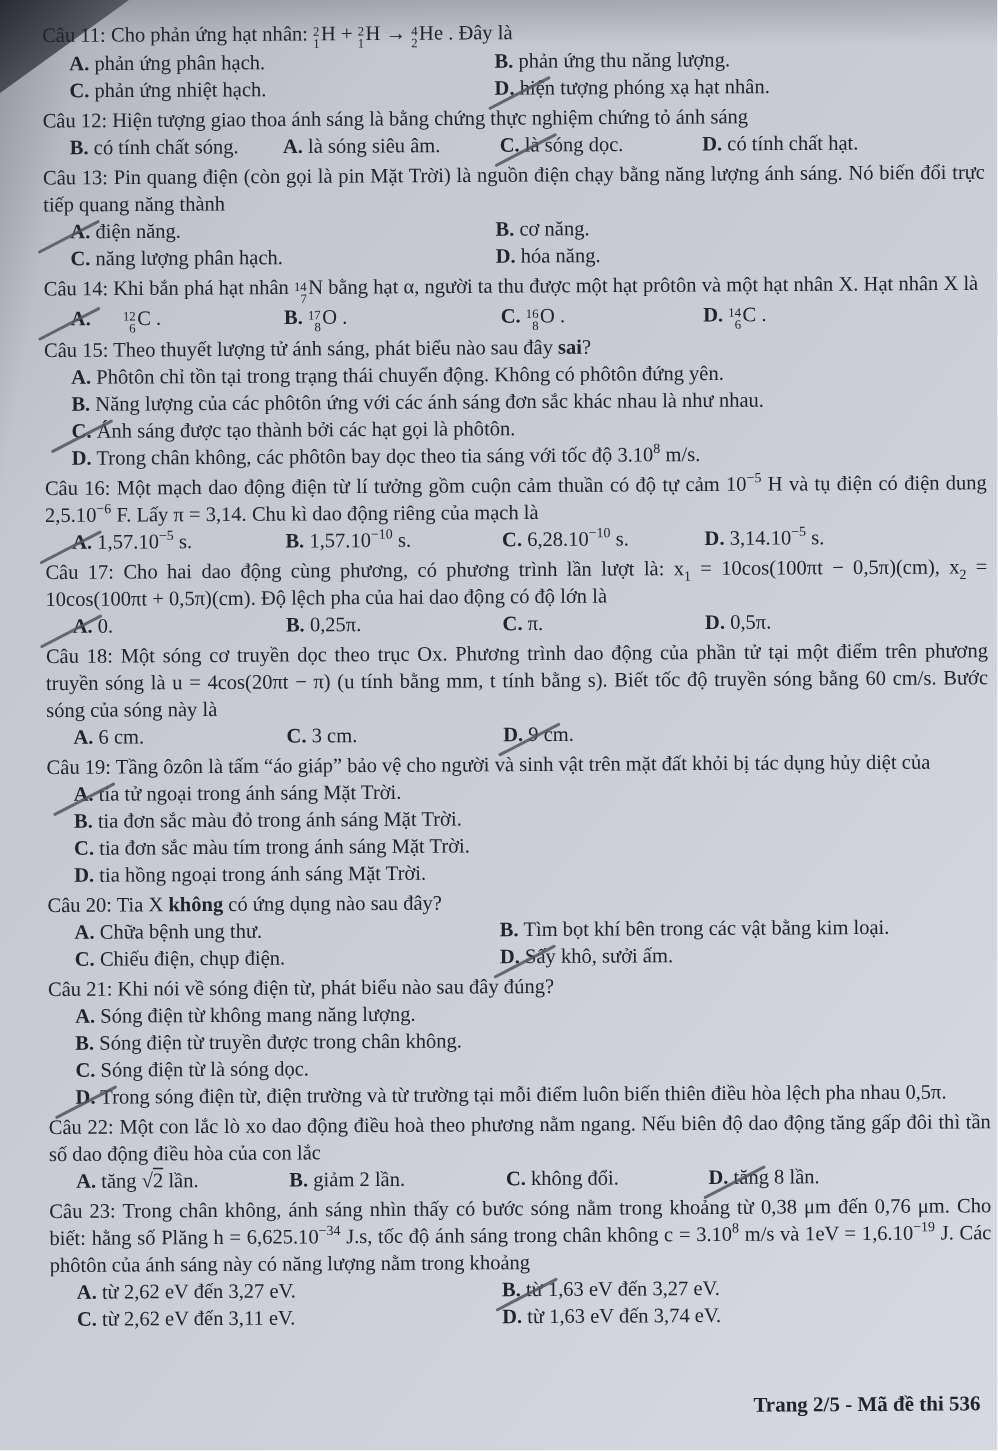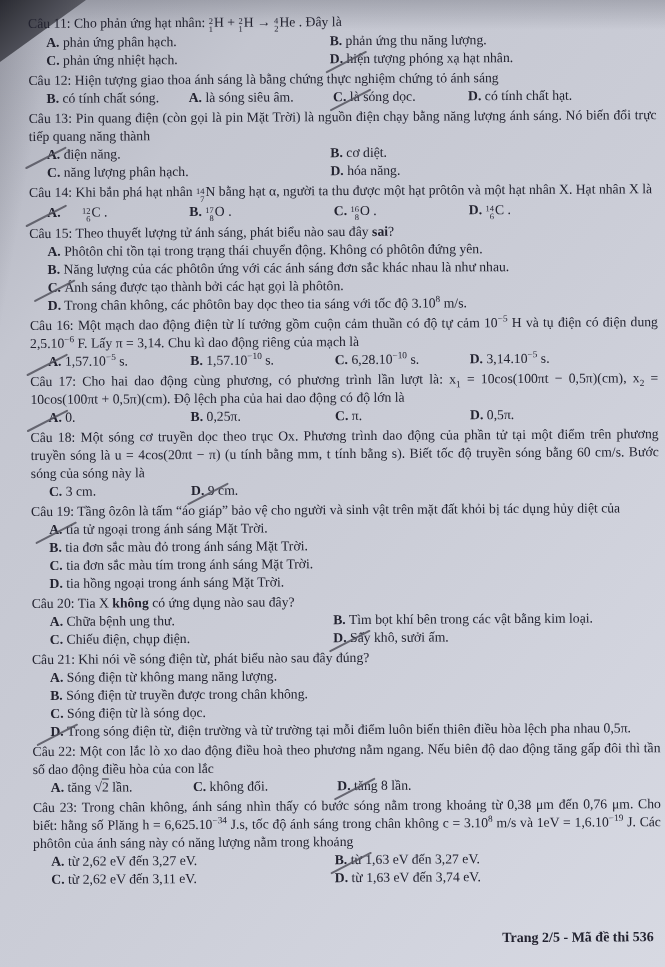--- a/index.html
+++ b/index.html
@@ -80,21 +80,21 @@
           <div class="opt"><span class="olabel">B.</span> <span>có tính chất sóng.</span></div>
           <div class="opt"><span class="olabel">A.</span> <span>là sóng siêu âm.</span></div>
           <div class="opt marked"><span class="pencil"></span><span class="olabel">C.</span> <span>là sóng dọc.</span></div>
           <div class="opt"><span class="olabel">D.</span> <span>có tính chất hạt.</span></div>
         </div>
       </div>
       <div class="question">
         <p class="stem"><span class="qnum">Câu 13:</span> <span>Pin quang điện (còn gọi là pin Mặt Trời) là nguồn điện chạy bằng năng lượng ánh sáng. Nó biến đổi trực tiếp quang năng thành</span></p>
         <div class="opts layout-grid2">
           <div class="opt marked"><span class="pencil"></span><span class="olabel">A.</span> <span>điện năng.</span></div>
-          <div class="opt"><span class="olabel">B.</span> <span>cơ diệt.</span></div>
+          <div class="opt"><span class="olabel">B.</span> <span>cơ năng.</span></div>
           <div class="opt"><span class="olabel">C.</span> <span>năng lượng phân hạch.</span></div>
           <div class="opt"><span class="olabel">D.</span> <span>hóa năng.</span></div>
         </div>
       </div>
       <div class="question">
         <p class="stem"><span class="qnum">Câu 14:</span> <span>Khi bắn phá hạt nhân </span><span class="nuc"><span class="nuc-a">14</span><span class="nuc-z">7</span></span><span class="nuc-s">N</span><span> bằng hạt α, người ta thu được một hạt prôtôn và một hạt nhân X. Hạt nhân X là</span></p>
         <div class="opts layout-row4">
           <div class="opt marked"><span class="pencil"></span><span class="olabel">A.</span> <span class="nuc"><span class="nuc-a">12</span><span class="nuc-z">6</span></span><span class="nuc-s">C</span><span> .</span></div>
           <div class="opt"><span class="olabel">B.</span> <span class="nuc"><span class="nuc-a">17</span><span class="nuc-z">8</span></span><span class="nuc-s">O</span><span> .</span></div>
           <div class="opt"><span class="olabel">C.</span> <span class="nuc"><span class="nuc-a">16</span><span class="nuc-z">8</span></span><span class="nuc-s">O</span><span> .</span></div>
@@ -124,20 +124,21 @@
         <div class="opts layout-row4">
           <div class="opt marked"><span class="pencil"></span><span class="olabel">A.</span> <span>0.</span></div>
           <div class="opt"><span class="olabel">B.</span> <span>0,25π.</span></div>
           <div class="opt"><span class="olabel">C.</span> <span>π.</span></div>
           <div class="opt"><span class="olabel">D.</span> <span>0,5π.</span></div>
         </div>
       </div>
       <div class="question">
         <p class="stem"><span class="qnum">Câu 18:</span> <span>Một sóng cơ truyền dọc theo trục Ox. Phương trình dao động của phần tử tại một điểm trên phương truyền sóng là u = 4cos(20πt − π) (u tính bằng mm, t tính bằng s). Biết tốc độ truyền sóng bằng 60 cm/s. Bước sóng của sóng này là</span></p>
         <div class="opts layout-row4">
+          <div class="opt"><span class="olabel">A.</span> <span>6 cm.</span></div>
           <div class="opt"><span class="olabel">C.</span> <span>3 cm.</span></div>
           <div class="opt marked"><span class="pencil"></span><span class="olabel">D.</span> <span>9 cm.</span></div>
         </div>
       </div>
       <div class="question">
         <p class="stem"><span class="qnum">Câu 19:</span> <span>Tầng ôzôn là tấm “áo giáp” bảo vệ cho người và sinh vật trên mặt đất khỏi bị tác dụng hủy diệt của</span></p>
         <div class="opts layout-list">
           <div class="opt marked"><span class="pencil"></span><span class="olabel">A.</span> <span>tia tử ngoại trong ánh sáng Mặt Trời.</span></div>
           <div class="opt"><span class="olabel">B.</span> <span>tia đơn sắc màu đỏ trong ánh sáng Mặt Trời.</span></div>
           <div class="opt"><span class="olabel">C.</span> <span>tia đơn sắc màu tím trong ánh sáng Mặt Trời.</span></div>
@@ -159,20 +160,21 @@
           <div class="opt"><span class="olabel">A.</span> <span>Sóng điện từ không mang năng lượng.</span></div>
           <div class="opt"><span class="olabel">B.</span> <span>Sóng điện từ truyền được trong chân không.</span></div>
           <div class="opt"><span class="olabel">C.</span> <span>Sóng điện từ là sóng dọc.</span></div>
           <div class="opt marked"><span class="pencil"></span><span class="olabel">D.</span> <span>Trong sóng điện từ, điện trường và từ trường tại mỗi điểm luôn biến thiên điều hòa lệch pha nhau 0,5π.</span></div>
         </div>
       </div>
       <div class="question">
         <p class="stem"><span class="qnum">Câu 22:</span> <span>Một con lắc lò xo dao động điều hoà theo phương nằm ngang. Nếu biên độ dao động tăng gấp đôi thì tần số dao động điều hòa của con lắc</span></p>
         <div class="opts layout-row4">
           <div class="opt"><span class="olabel">A.</span> <span>tăng </span><span class="sqrt"><span class="rad">2</span></span><span> lần.</span></div>
+          <div class="opt"><span class="olabel">B.</span> <span>giảm 2 lần.</span></div>
           <div class="opt"><span class="olabel">C.</span> <span>không đổi.</span></div>
           <div class="opt marked"><span class="pencil"></span><span class="olabel">D.</span> <span>tăng 8 lần.</span></div>
         </div>
       </div>
       <div class="question">
         <p class="stem"><span class="qnum">Câu 23:</span> <span>Trong chân không, ánh sáng nhìn thấy có bước sóng nằm trong khoảng từ 0,38 μm đến 0,76 μm. Cho biết: hằng số Plăng h = 6,625.10</span><sup>−34</sup><span> J.s, tốc độ ánh sáng trong chân không c = 3.10</span><sup>8</sup><span> m/s và 1eV = 1,6.10</span><sup>−19</sup><span> J. Các phôtôn của ánh sáng này có năng lượng nằm trong khoảng</span></p>
         <div class="opts layout-grid2">
           <div class="opt"><span class="olabel">A.</span> <span>từ 2,62 eV đến 3,27 eV.</span></div>
           <div class="opt marked"><span class="pencil"></span><span class="olabel">B.</span> <span>từ 1,63 eV đến 3,27 eV.</span></div>
           <div class="opt"><span class="olabel">C.</span> <span>từ 2,62 eV đến 3,11 eV.</span></div>

